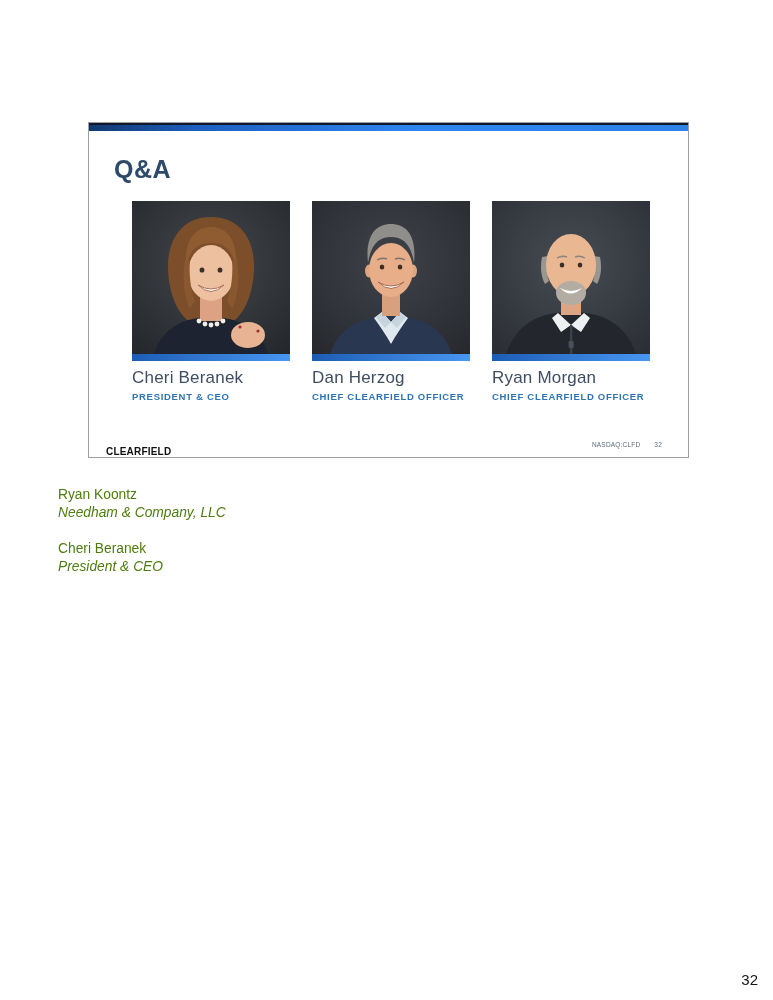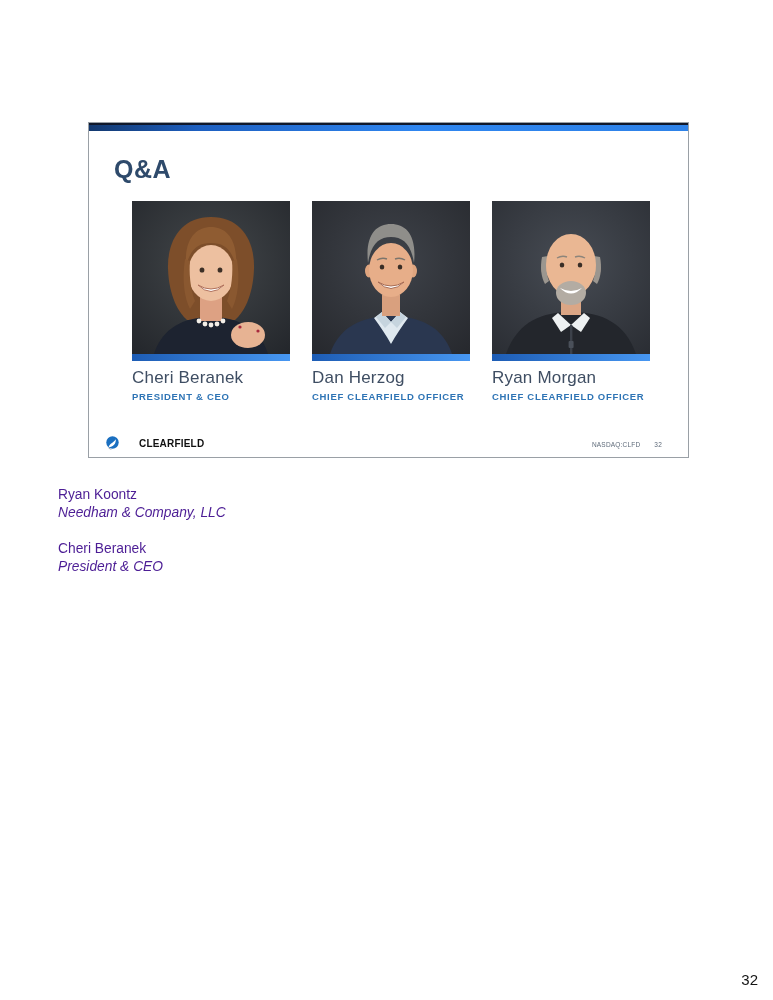--- a/index.html
+++ b/index.html
@@ -52,36 +52,36 @@
     letter-spacing:0.2px;
   }
   .exec-role {
     margin-top:3px;
     font-size:9.5px; font-weight:bold;
     letter-spacing:0.7px;
     color:var(--role-blue,#2e74b5);
   }
   .slide-footer-left {
     position:absolute; left:17px; bottom:7px;
-    display:flex; align-items:center; gap:20px; height:14px;
+    display:flex; align-items:center; gap:10px; height:14px;flex-direction:column;
   }
   .logo-text {
     font-size:10px; font-weight:bold; color:#101010;
     letter-spacing:0.2px;
   }
   .slide-footer-right {
     position:absolute; right:26px; bottom:9px;
     display:flex; gap:14px; align-items:baseline;
     font-size:6.5px; color:#5f6b7a; letter-spacing:0.2px;
   }
 
   
   .transcript {
     position:absolute; left:58px; top:486px;
-    font-size:13.8px; line-height:18px; color:#4c1d95;
+    font-size:13.8px; line-height:18px; color:#4d7c0f;
     width:620px;
   }
   .transcript .block + .block { margin-top:18px; }
   .affiliation { font-style:italic; }
 
   
   .page-number {
     position:absolute; right:15px; top:971px;
     font-size:15px; color:#141414;
   }

